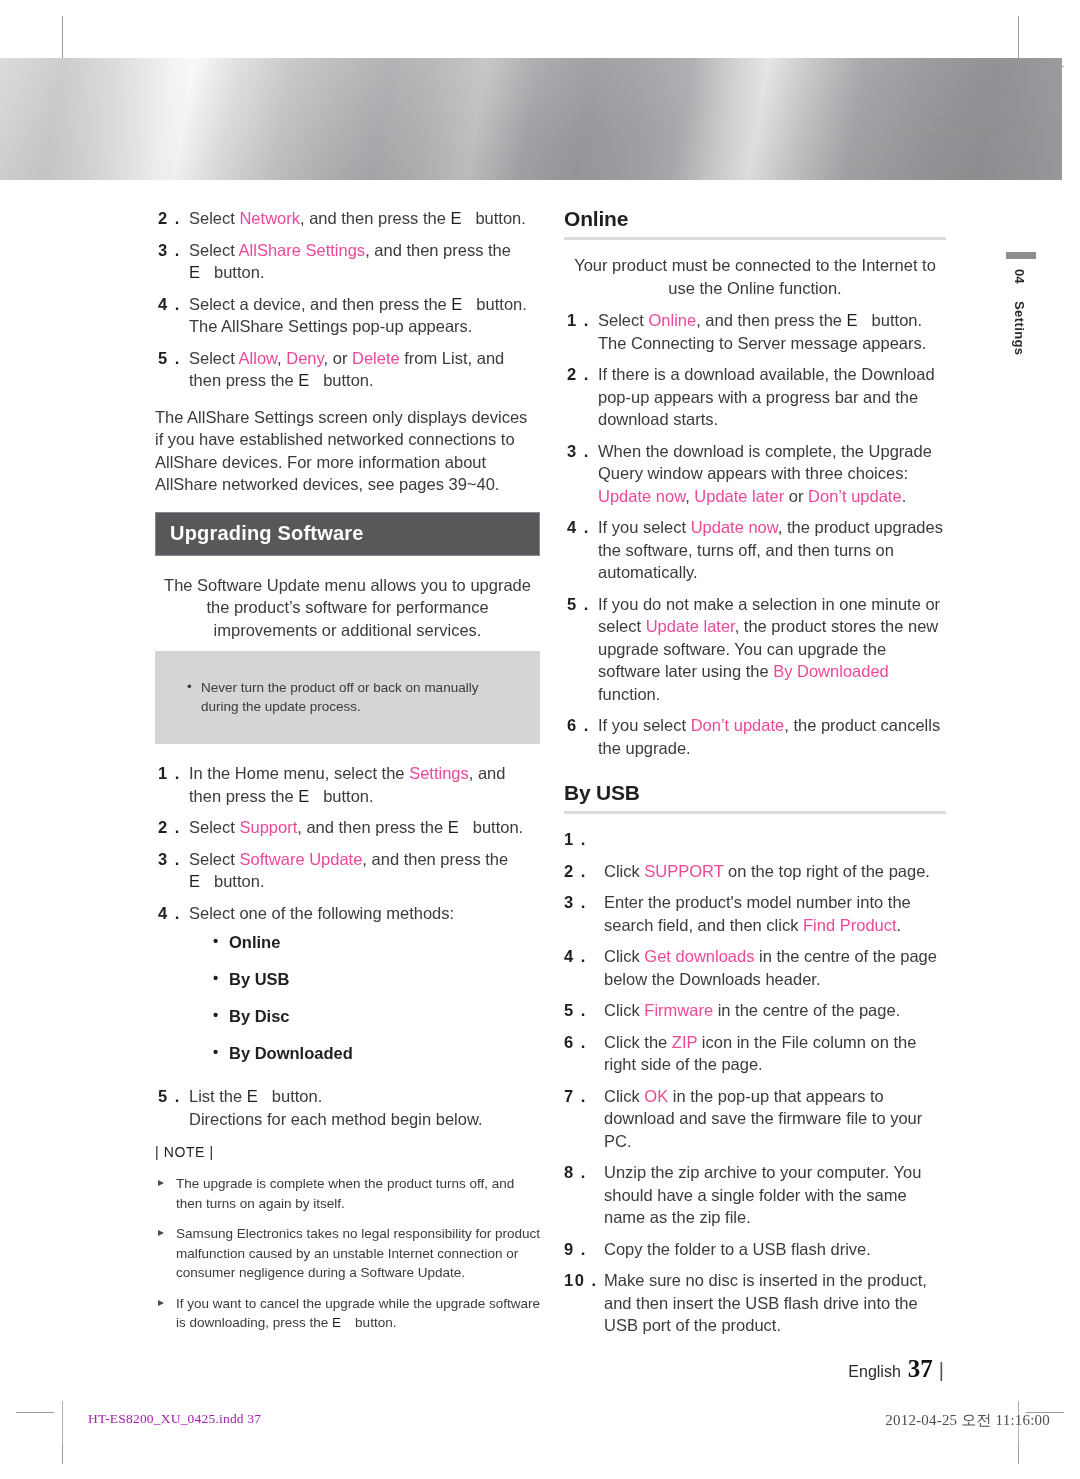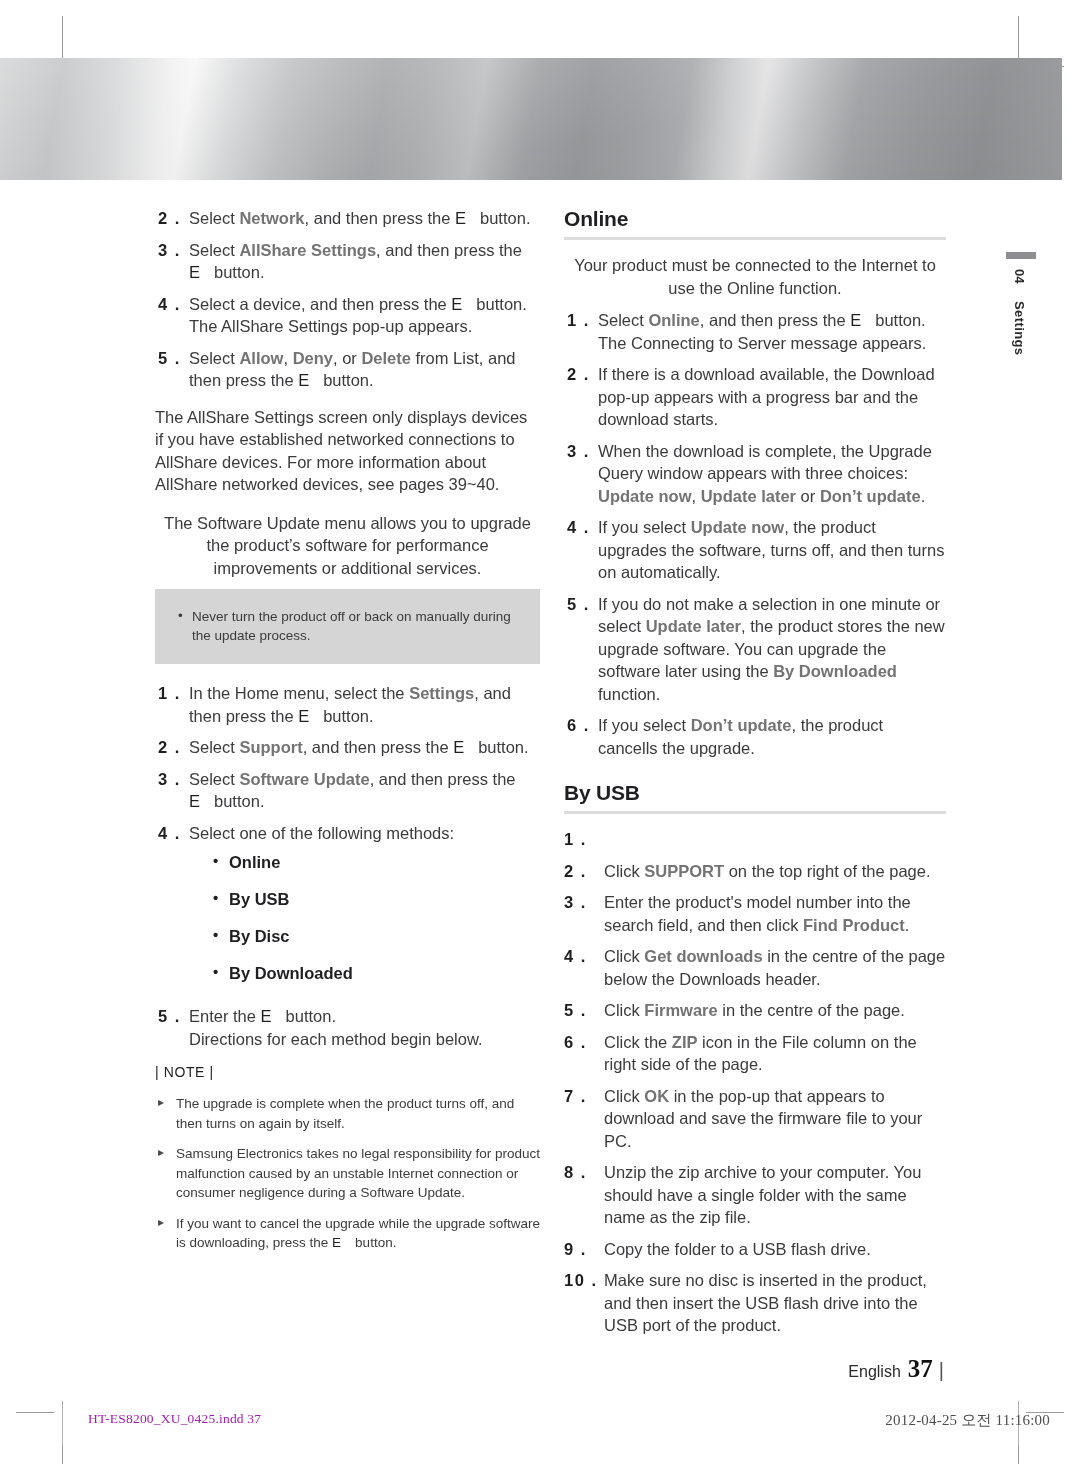--- a/index.html
+++ b/index.html
@@ -152,21 +152,21 @@
     font-weight: bold;
     color: #1f1f21;
     text-align: left;
     padding-left: 3px;
     box-sizing: border-box;
     letter-spacing: 1.5px;
   }
   .steps li .txt { flex: 1; }
   .steps.wide-num li .num { flex: 0 0 40px; padding-left: 0; }
 
-  b, .b { font-weight: bold; color: #737373; }
+  b, .b { font-weight: normal; color: #ec4899; }
 
   
   .ekey {
     font-family: "Liberation Sans", sans-serif;
     font-weight: normal;
     color: #1f1f21;
     padding-right: 14px;
   }
 
   
@@ -205,21 +205,21 @@
   }
 
   
   .caution {
     background: #d5d5d5;
     padding: 11px 14px 12px 14px;
     margin: 0 0 18px 0;
   }
   .caution ul {
     list-style: none;
-    margin: 7px;
+    margin: 16px;
     padding: 0;
   }
   .caution li {
     font-size: 13.5px;
     line-height: 19px;
     color: #3b3b3d;
     position: relative;
     padding-left: 16px;
   }
   .caution li::before {
@@ -375,20 +375,21 @@
       <span class="txt"><span>Select a device, and then press the </span><span class="ekey">E</span><span>button. The AllShare Settings pop-up appears.</span></span>
     </li>
     <li>
       <span class="num">5 .</span>
       <span class="txt"><span>Select </span><b>Allow</b><span>, </span><b>Deny</b><span>, or </span><b>Delete</b><span> from List, and then press the </span><span class="ekey">E</span><span>button.</span></span>
     </li>
   </ol>
 
   <p class="para">The AllShare Settings screen only displays devices if you have established networked connections to AllShare devices. For more information about AllShare networked devices, see pages 39~40.</p>
 
+  <div class="band">Upgrading Software</div>
 
   <p class="para tight">The Software Update menu allows you to upgrade the product’s software for performance improvements or additional services.</p>
 
   <div class="caution">
     <ul>
       <li>Never turn the product off or back on manually during the update process.</li>
     </ul>
   </div>
 
   <ol class="steps">
@@ -411,21 +412,21 @@
         <ul class="methods">
           <li>Online</li>
           <li>By USB</li>
           <li>By Disc</li>
           <li>By Downloaded</li>
         </ul>
       </span>
     </li>
     <li>
       <span class="num">5 .</span>
-      <span class="txt"><span>Enter the </span><span class="ekey">E</span><span>button.</span><br><span>Directions for each method begin below.</span></span>
+      <span class="txt"><span>List the </span><span class="ekey">E</span><span>button.</span><br><span>Directions for each method begin below.</span></span>
     </li>
   </ol>
 
   <div class="note-label">| NOTE |</div>
   <ul class="note-list">
     <li>The upgrade is complete when the product turns off, and then turns on again by itself.</li>
     <li>Samsung Electronics takes no legal responsibility for product malfunction caused by an unstable Internet connection or consumer negligence during a Software Update.</li>
     <li><span>If you want to cancel the upgrade while the upgrade software is downloading, press the </span><span class="ekey">E</span><span>button.</span></li>
   </ul>
 

